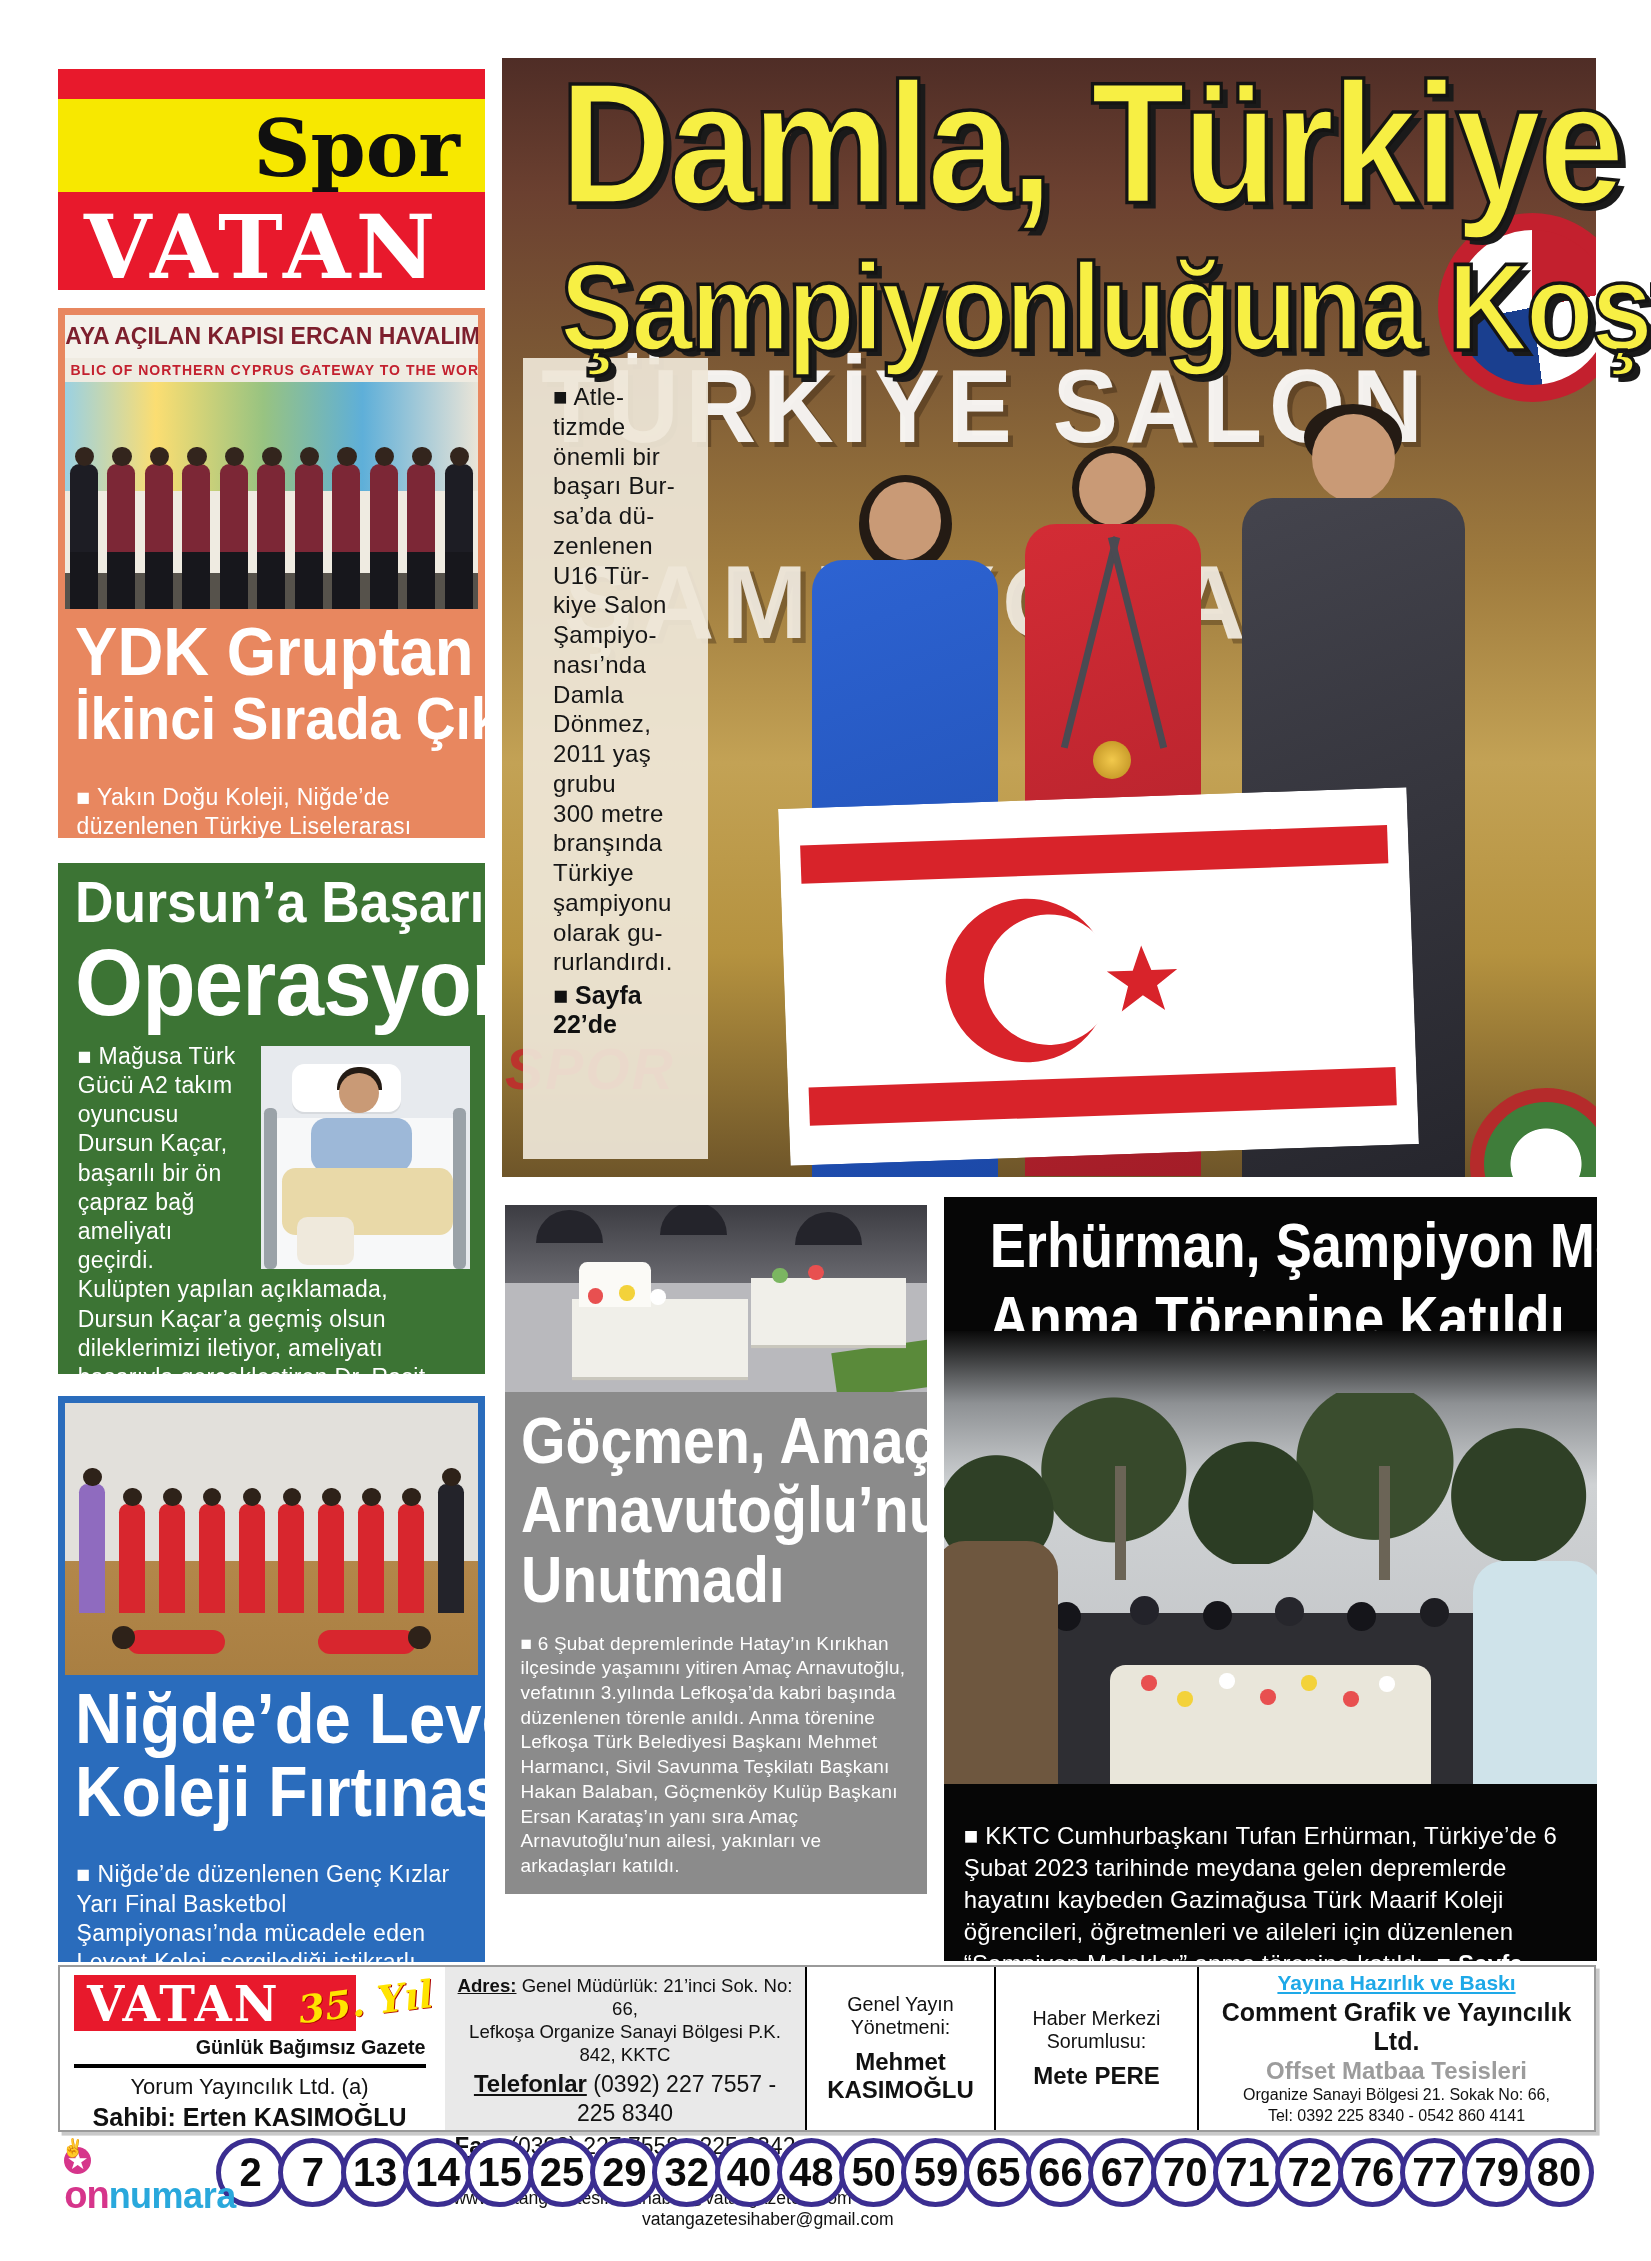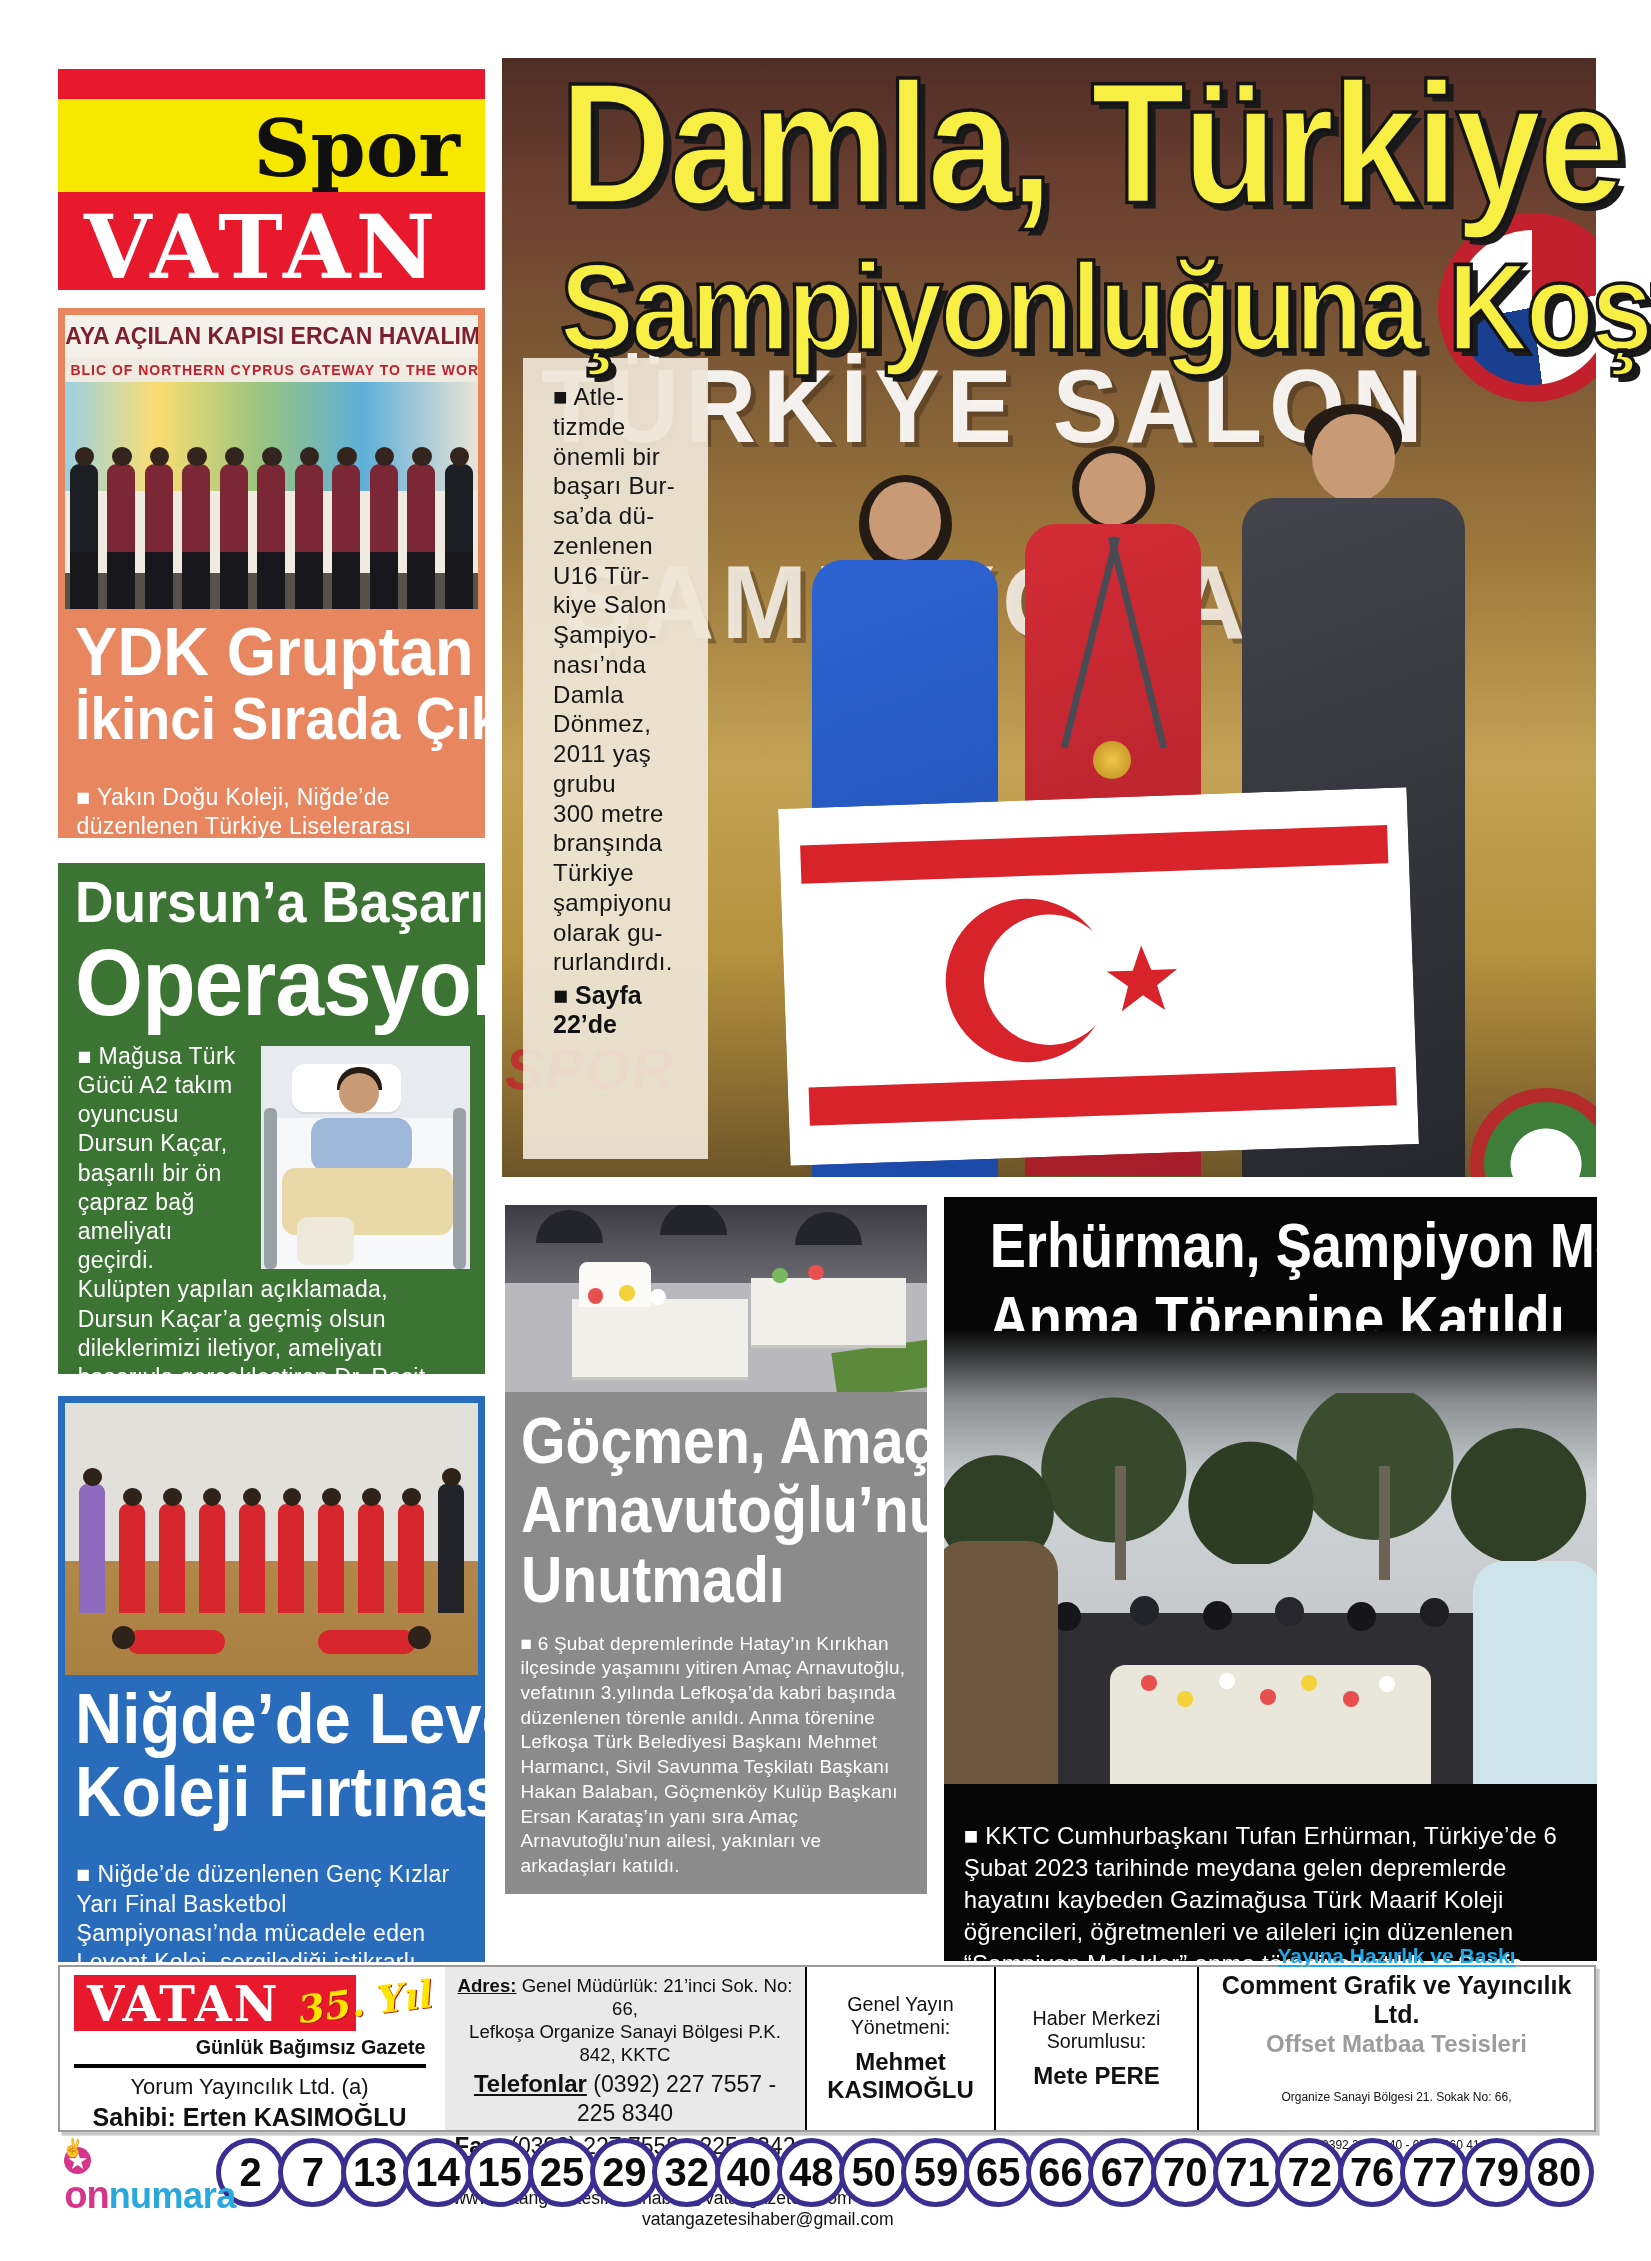--- a/index.html
+++ b/index.html
@@ -153,21 +153,21 @@
   .webmail{display:flex;justify-content:space-between;margin-top:5.2px;font-size:17.6px;text-align:left;}
   .im-col{width:189px;border-right:2.1px solid #000;display:flex;flex-direction:column;justify-content:center;
       align-items:center;text-align:center;box-sizing:border-box;}
   .im-col .cl{font-size:19.7px;}
   .im-col .cn{font-size:24px;font-weight:bold;margin-top:9.3px;}
   .im-col2{width:203px;}
   .im-print{flex:1;display:flex;flex-direction:column;justify-content:center;align-items:center;text-align:center;}
   .pr-title{color:#1ea9e8;font-weight:bold;text-decoration:underline;font-size:21px;}
   .pr-company{font-weight:bold;font-size:25px;margin-top:3.1px;}
   .pr-facility{font-weight:bold;font-size:24px;color:#9c9c9c;margin-top:1px;}
-  .pr-addr,.pr-phone{font-size:12px;line-height:1.3;margin-top:32px;}
+  .pr-addr,.pr-phone{font-size:16px;line-height:1.3;}
   
   .lottery{position:absolute;left:58px;top:2136px;width:1538px;height:120px;}
   .lot-bar{position:absolute;left:0;right:0;top:58px;height:54px;background:#3b2e91;
       border-radius:7.2px 36px 26px 26px;display:flex;align-items:center;justify-content:center;}
   .lot-footer{color:#fff;font-weight:bold;font-size:28.5px;letter-spacing:0.5px;transform:scaleX(.94);white-space:nowrap;}
   .lot-logo{position:absolute;left:6.2px;top:11.4px;width:155px;font-weight:bold;z-index:3;}
   .lot-on{color:#d6358b;font-size:38px;letter-spacing:-1px;}
   .lot-star{display:inline-block;width:27px;height:27px;border-radius:50%;background:#d6358b;color:#fff;
       font-size:21px;line-height:27px;text-align:center;vertical-align:middle;margin-right:-3.1px;}
   .lot-numara{color:#29a8dc;font-size:36px;letter-spacing:-0.5px;}

